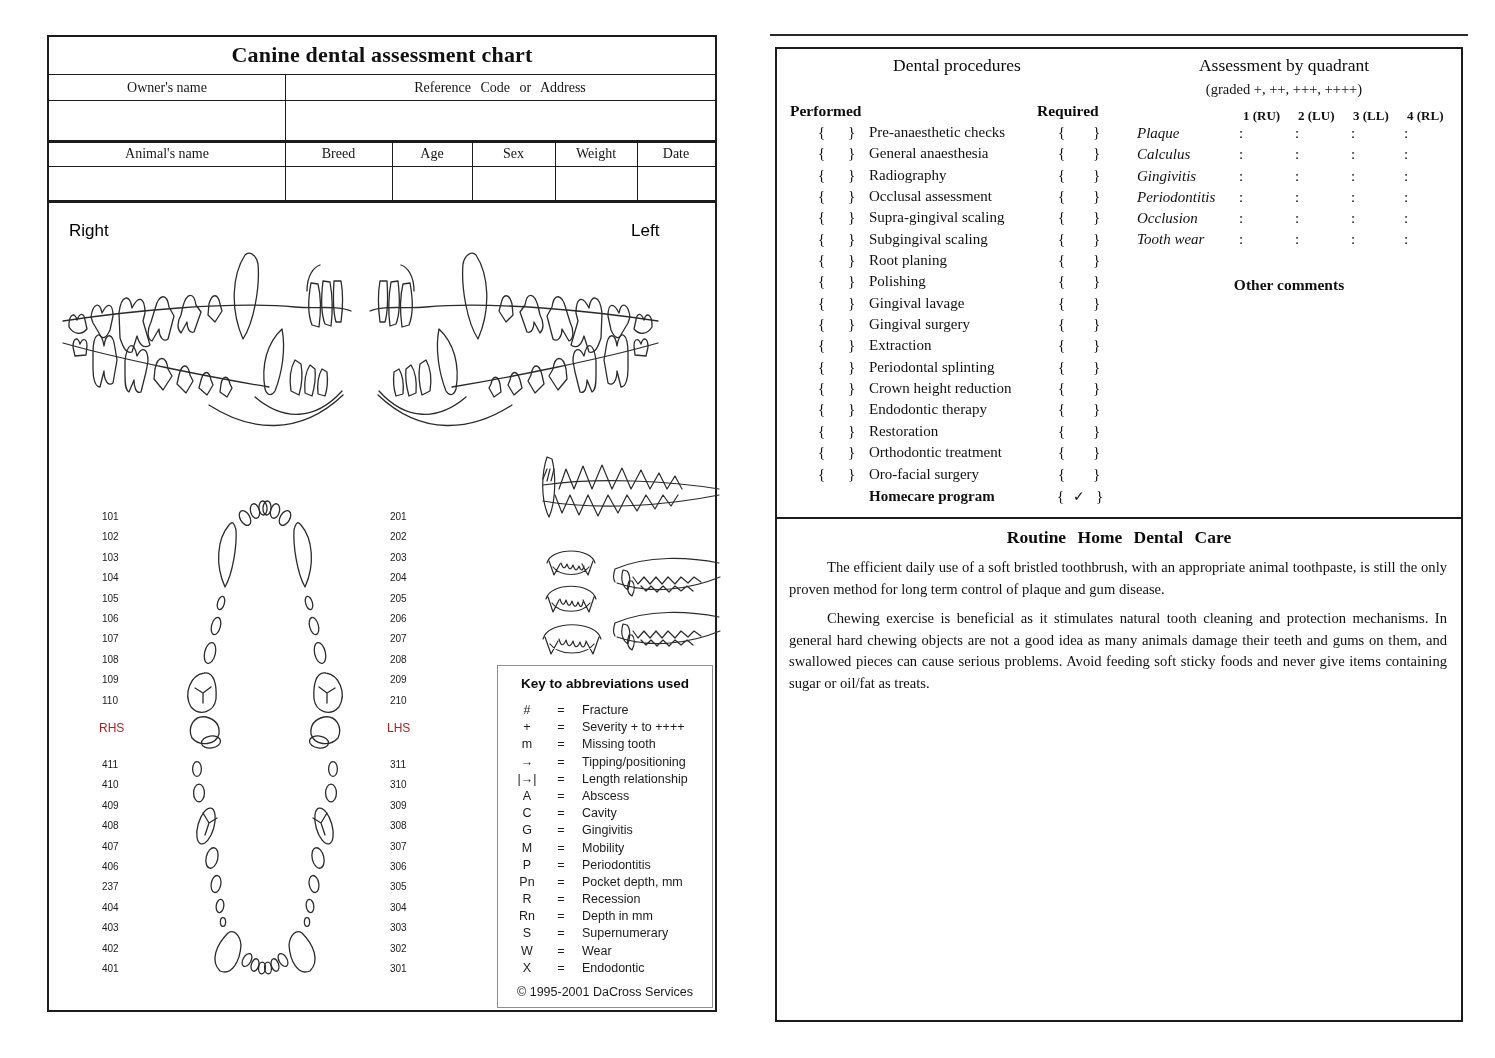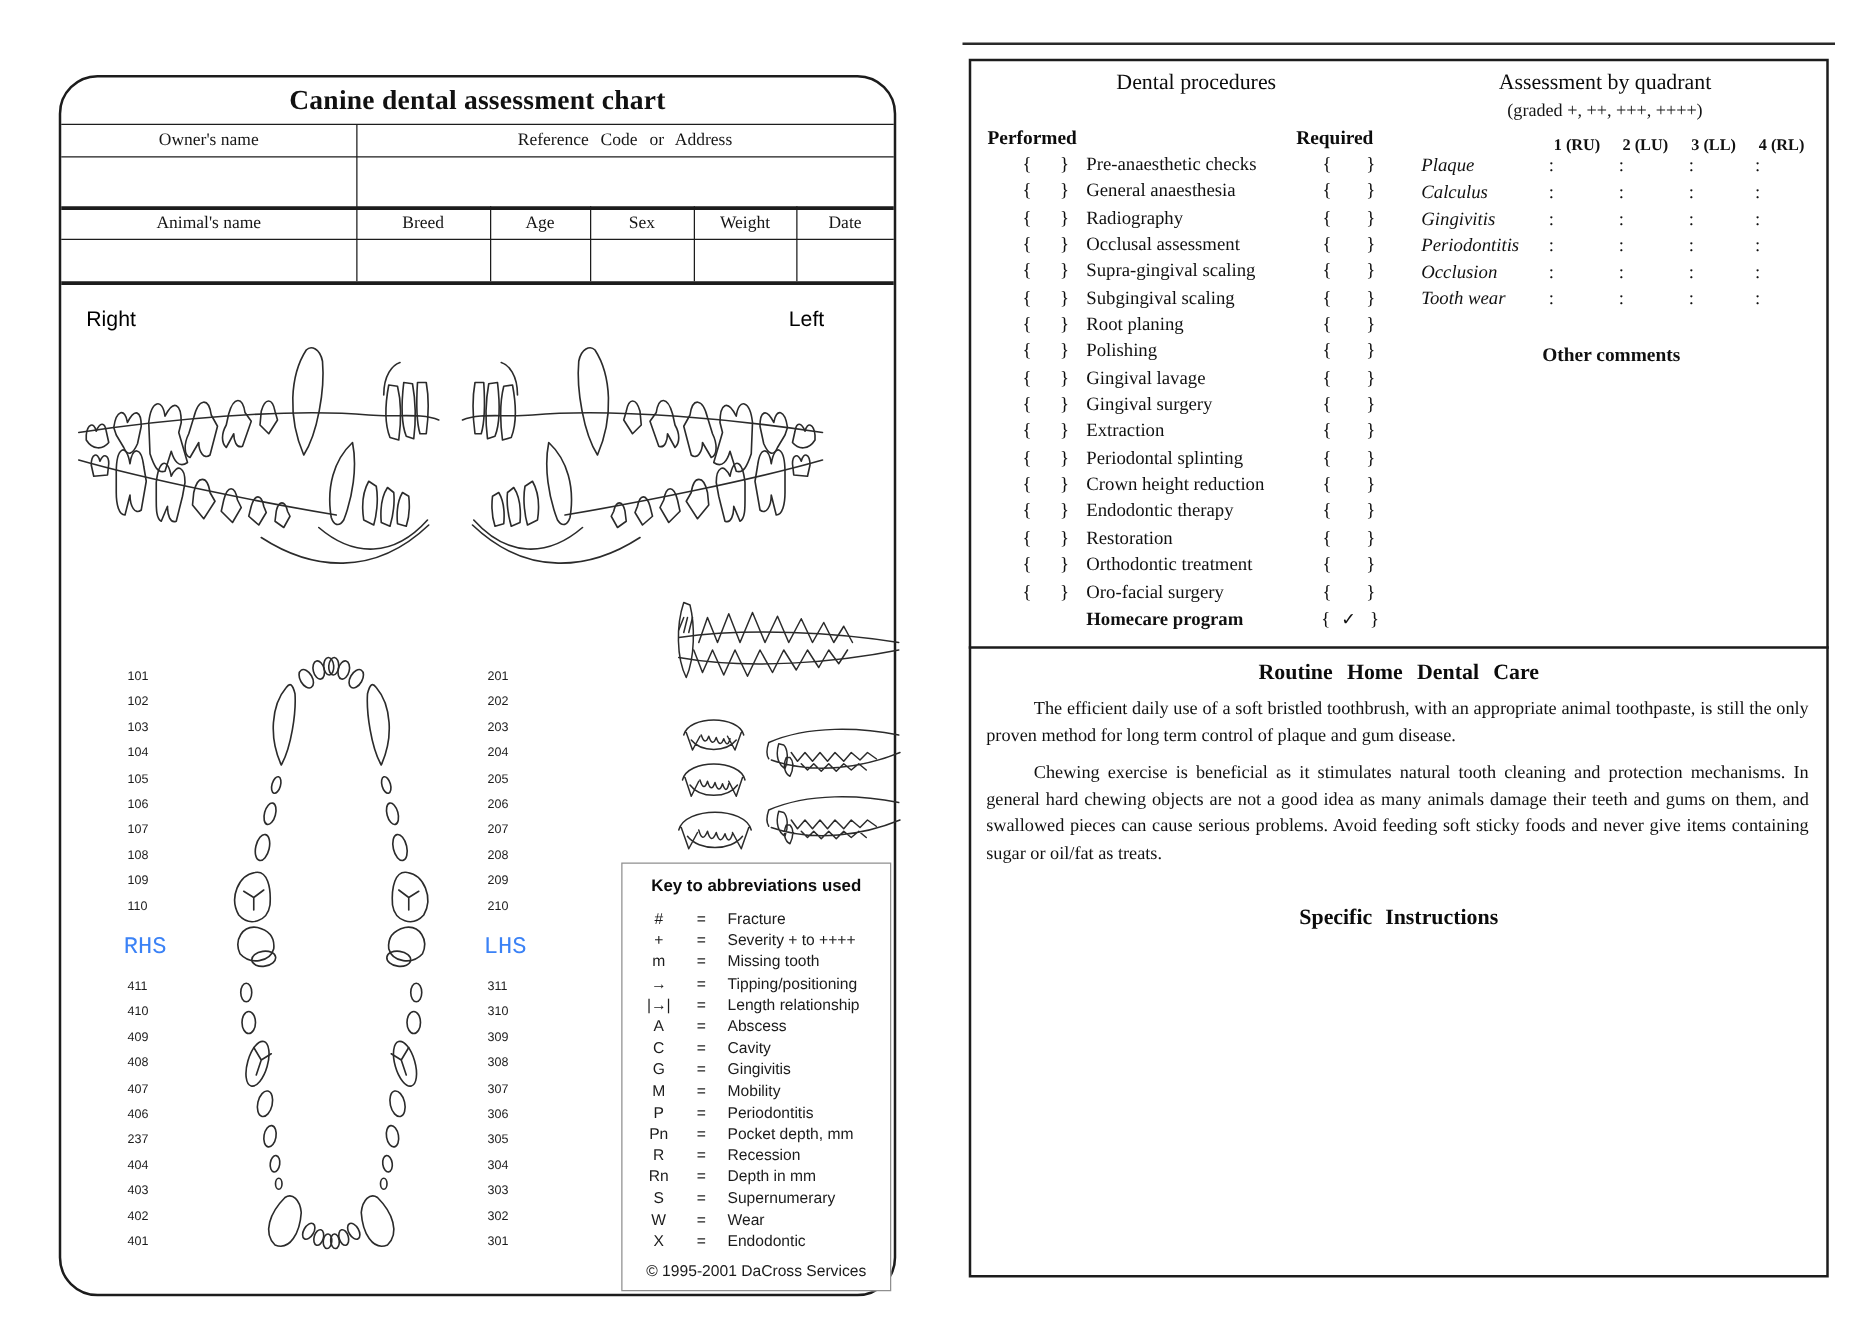--- a/index.html
+++ b/index.html
@@ -1,31 +1,31 @@
 <!DOCTYPE html>
 <html><head>
 <meta charset="utf-8">
 <style>
   * { margin:0; padding:0; box-sizing:border-box; }
   html,body { width:1495px; height:1058px; background:#ffffff; }
   body { position:relative; font-family:"Liberation Serif", serif; color:#111; }
   .page { position:absolute; background:#fff; border:2px solid #1c1c1c; }
-  #left-page  { left:47px;  top:60px; width:670px; height:977px;border-radius:31px; }
+  #left-page  { left:47px;  top:35px; width:670px; height:977px; }
   #right-page { left:775px; top:47px; width:688px; height:975px; }
   .hline { position:absolute; background:#1c1c1c; height:1px; }
   .vline { position:absolute; background:#1c1c1c; width:1px; }
   .thick { height:2.5px; }
   .cell-label { position:absolute; text-align:center; font-size:14px; color:#161616; }
   .blank-cell { position:absolute; }
   #lp-title { left:0; top:0; width:100%; height:38px; line-height:36px; text-align:center;
               font-weight:bold; font-size:22px; border-bottom:1.5px solid #1c1c1c; letter-spacing:.2px; }
   .side-label { position:absolute; font-family:"Liberation Sans", sans-serif; font-size:17px; color:#000; }
   .numcol { position:absolute; font-family:"Liberation Sans", sans-serif; font-size:10px; color:#1b1b1b; width:42px; }
   .numcol .tnum { height:20.4px; line-height:20.4px; }
-  .rhslhs { position:absolute; font-family:Liberation Mono, monospace; font-size:19px; color:#3b82f6; }
+  .rhslhs { position:absolute; font-family:Liberation Sans, sans-serif; font-size:12px; color:#b91c1c; }
   #key-box { position:absolute; left:448px; top:628px; width:216px; height:343px;
              background:#fff; border:1.2px solid #8f8f8f; font-family:"Liberation Sans", sans-serif; }
   #key-title { position:absolute; top:10px; left:0; width:100%; text-align:center; font-weight:bold; font-size:13.5px; color:#0d0d0d; }
   .key-rows { position:absolute; left:0; top:36px; width:100%; }
   .key-row { position:relative; height:17.2px; line-height:17.2px; font-size:12.5px; color:#1b1b1b; }
   .ksym  { position:absolute; left:12px; width:34px; text-align:center; }
   .keq   { position:absolute; left:56px; width:14px; text-align:center; }
   .kdesc { position:absolute; left:84px; }
   #key-copy { position:absolute; left:0; bottom:8px; width:100%; text-align:center; font-size:12.5px; color:#1b1b1b; }
   svg.art { position:absolute; overflow:visible; }
@@ -559,15 +559,14 @@
     </div>
 
   <div id="other-comments">Other comments</div>
 
   <div id="rp-divider"></div>
 
   <div class="sect-title" style="top:478px">Routine Home Dental Care</div>
   <div class="body-para" style="top:508px">The efficient daily use of a soft bristled toothbrush, with an appropriate animal toothpaste, is still the only proven method for long term control of plaque and gum disease.</div>
   <div class="body-para" style="top:559px">Chewing exercise is beneficial as it stimulates natural tooth cleaning and protection mechanisms. In general hard chewing objects are not a good idea as many animals damage their teeth and gums on them, and swallowed pieces can cause serious problems. Avoid feeding soft sticky foods and never give items containing sugar or oil/fat as treats.</div>
 
-  <div class="sect-title" style="top:674px;word-spacing:6px">Specific Instructions</div>
   <div class="blank-cell" style="left:10px;top:700px;right:10px;bottom:10px"></div>
 </div>
 
 </body></html>

